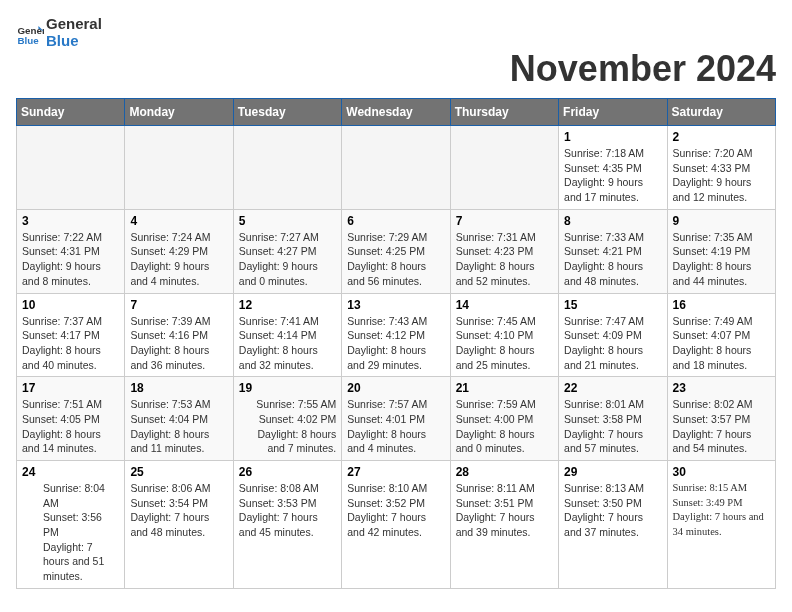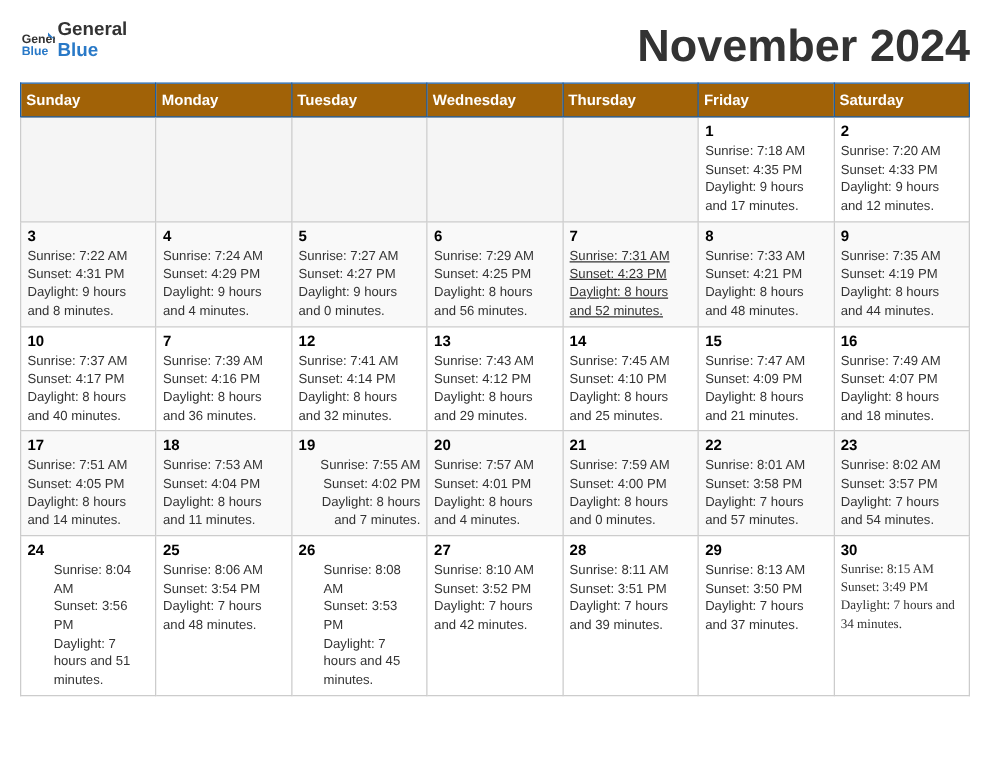--- a/index.html
+++ b/index.html
@@ -25,32 +25,33 @@
       height: 28px;
       margin-right: 2px;
     }
     .title-area {
       text-align: right;
     }
     .month-title {
       font-size: 36px;
       font-weight: bold;
       color: #333;
+      margin-top: 32px;
     }
     .location-title {
       font-size: 16px;
       color: #555;
     }
     .calendar {
       width: 100%;
       border-collapse: collapse;
       font-size: 11px;
     }
     .calendar th {
-      background-color: #a16207;
+      background-color: #737373;
       color: #fff;
       padding: 6px 4px;
       text-align: left;
       font-size: 12px;
       font-weight: bold;
       border: 1px solid #1a5fa8;
     }
     .calendar td {
       border: 1px solid #ccc;
       vertical-align: top;
@@ -149,21 +150,21 @@
 Daylight: 9 hours and 0 minutes.</div>
         </td>
         <td>
           <span class="day-number">6</span>
           <div class="day-info" style="white-space: pre-line;">Sunrise: 7:29 AM
 Sunset: 4:25 PM
 Daylight: 8 hours and 56 minutes.</div>
         </td>
         <td>
           <span class="day-number">7</span>
-          <div class="day-info" style="white-space: pre-line; text-decoration: underline;">Sunrise: 7:31 AM
+          <div class="day-info" style="white-space: pre-line;">Sunrise: 7:31 AM
 Sunset: 4:23 PM
 Daylight: 8 hours and 52 minutes.</div>
         </td>
         <td>
           <span class="day-number">8</span>
           <div class="day-info" style="white-space: pre-line;">Sunrise: 7:33 AM
 Sunset: 4:21 PM
 Daylight: 8 hours and 48 minutes.</div>
         </td>
         <td>
@@ -269,21 +270,21 @@
 Daylight: 7 hours and 51 minutes.</div>
         </td>
         <td>
           <span class="day-number">25</span>
           <div class="day-info" style="white-space: pre-line;">Sunrise: 8:06 AM
 Sunset: 3:54 PM
 Daylight: 7 hours and 48 minutes.</div>
         </td>
         <td>
           <span class="day-number">26</span>
-          <div class="day-info" style="white-space: pre-line; margin-left: 20px;">Sunrise: 8:08 AM
+          <div class="day-info" style="white-space: pre-line;">Sunrise: 8:08 AM
 Sunset: 3:53 PM
 Daylight: 7 hours and 45 minutes.</div>
         </td>
         <td>
           <span class="day-number">27</span>
           <div class="day-info" style="white-space: pre-line;">Sunrise: 8:10 AM
 Sunset: 3:52 PM
 Daylight: 7 hours and 42 minutes.</div>
         </td>
         <td>

